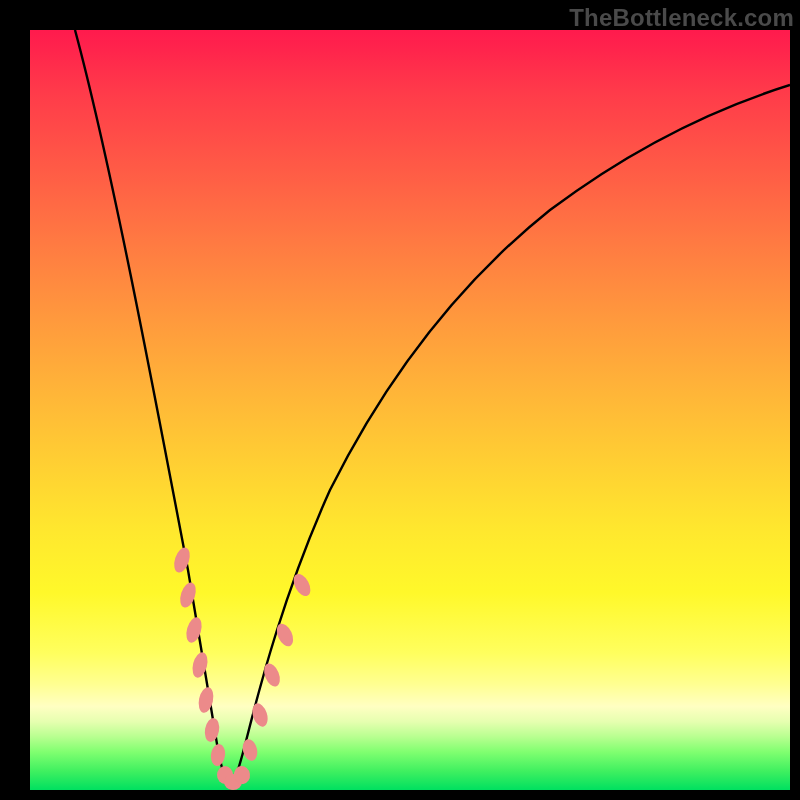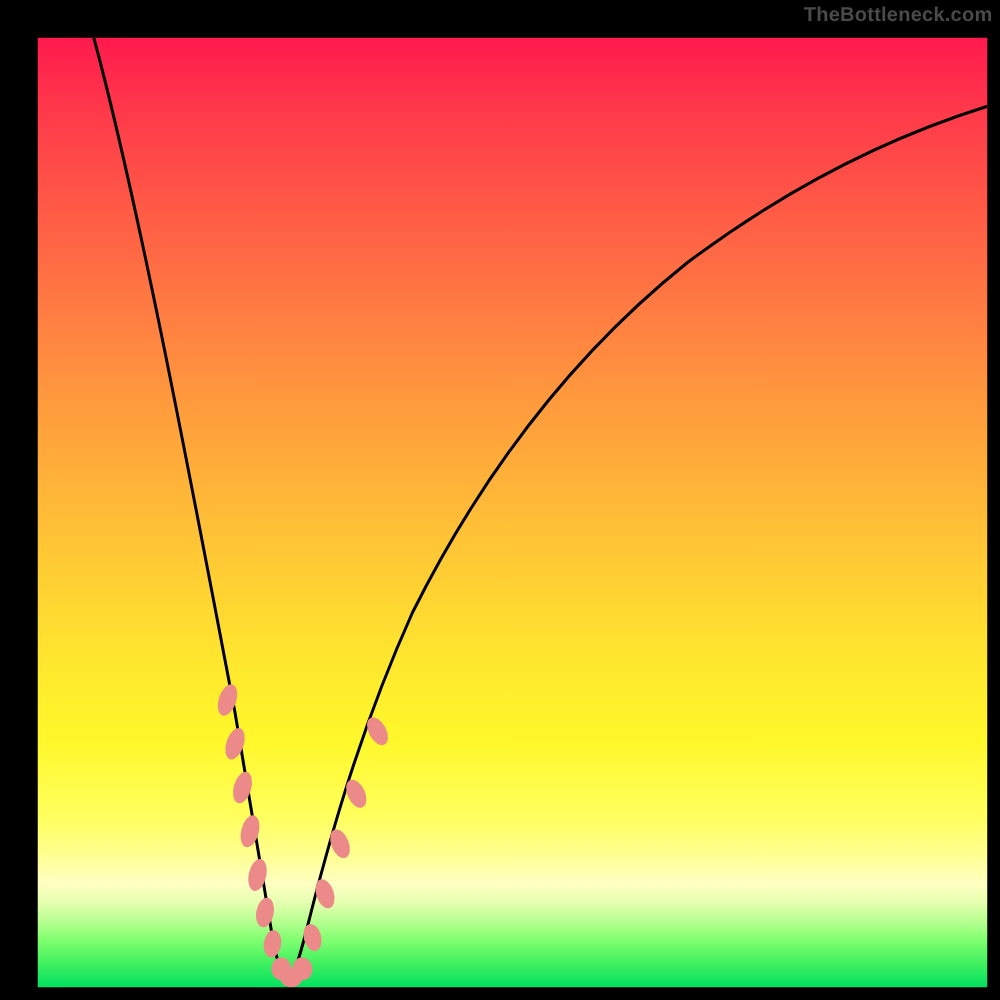--- a/index.html
+++ b/index.html
@@ -46,21 +46,21 @@
       #80ff70 95%,
       #40f060 97.5%,
       #00e060 100%
     );
   }
   .watermark {
     position: absolute;
     top: 4px;
     right: 6px;
     color: #4a4a4a;
-    font-size: 16px;
+    font-size: 24px;
     font-weight: 600;
     letter-spacing: 0.2px;
     user-select: none;
   }
   svg.curve {
     position: absolute;
     inset: 0;
   }
 </style>
 </head>

